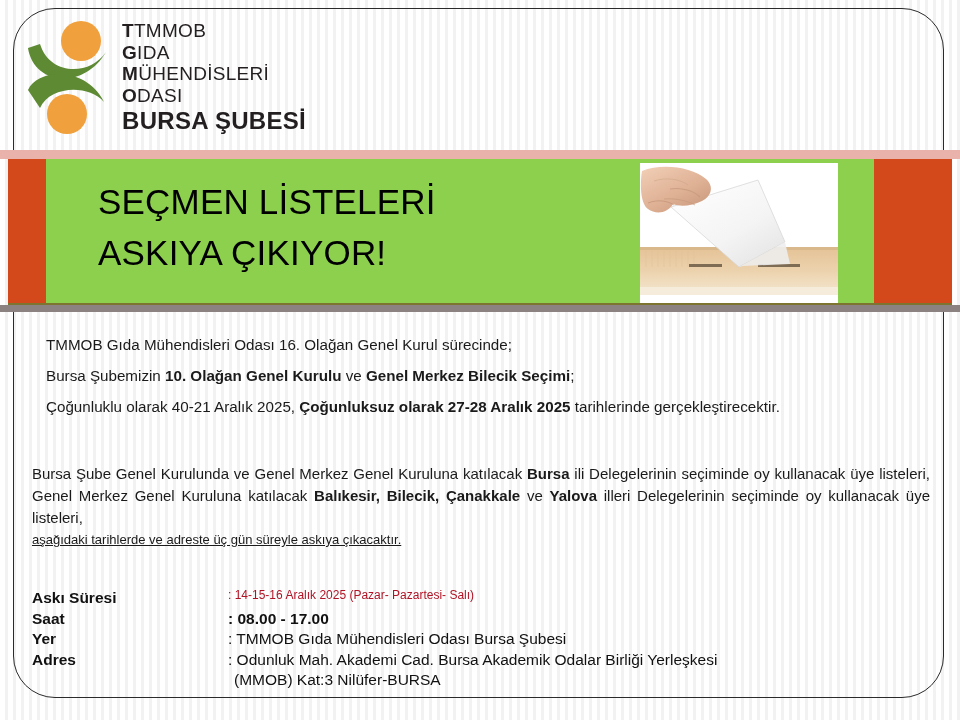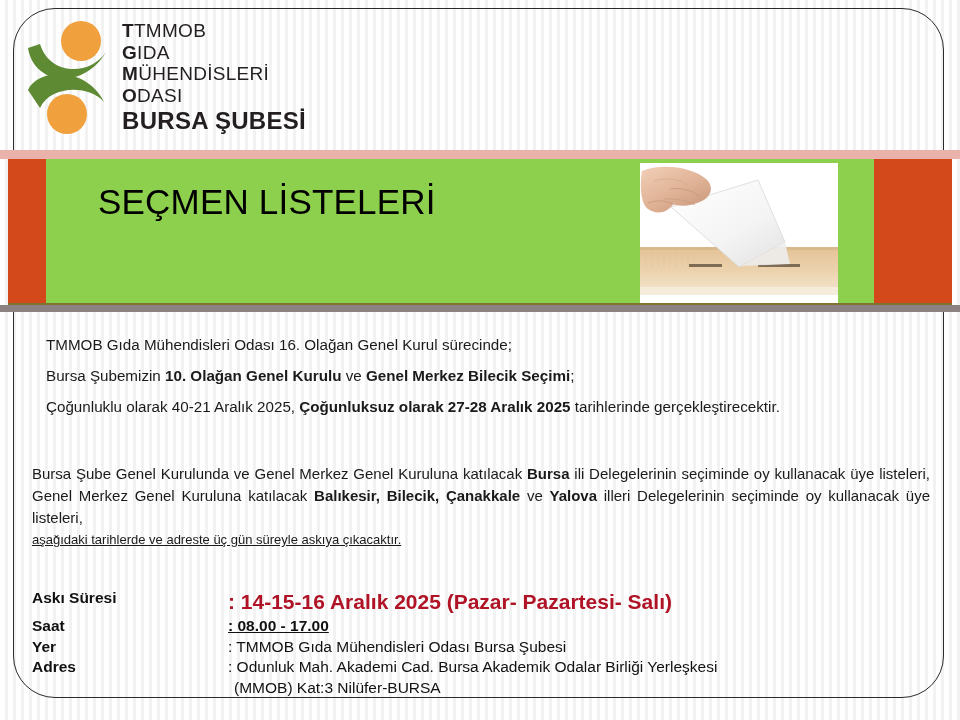--- a/index.html
+++ b/index.html
@@ -187,25 +187,25 @@
     top: 588px;
     width: 900px;
     font-size: 15.5px;
     color: #111111;
     line-height: 1.33;
   }
   #details table { border-collapse: collapse; }
   #details td { padding: 0; vertical-align: top; white-space: nowrap; }
   .det-label { font-weight: 700; width: 196px; }
   .det-value { font-weight: 400; }
-  .det-value.strong { font-weight: 700; text-decoration: underline; }
+  .det-value.strong { font-weight: 700; }
   .det-value.date {
-    font-weight: 700;
+    font-weight: 400;
     color: #b01325;
-    font-size: 21px;
+    font-size: 12px;
   }
   .det-cont { padding-left: 6px !important; }
 </style>
 </head>
 <body>
 
 <div id="slide">
 
   <div id="frame"></div>
 
@@ -230,20 +230,21 @@
   <div id="banner-wrap">
     <div id="banner-top-strip"></div>
     <div id="banner-body"></div>
     <div id="banner-left-bar"></div>
     <div id="banner-right-bar"></div>
     <div id="banner-bottom-rule"></div>
     <div id="banner-bottom-strip"></div>
 
     <div id="banner-title">
       <div>SEÇMEN  LİSTELERİ</div>
+      <div>ASKIYA  ÇIKIYOR!</div>
     </div>
 
     <div id="ballot-photo">
       <svg width="198" height="140" viewBox="0 0 198 140" xmlns="http://www.w3.org/2000/svg">
         <defs>
           <linearGradient id="boxTop" x1="0" y1="0" x2="0" y2="1">
             <stop offset="0%" stop-color="#dfb храм"></stop>
           </linearGradient>
           <linearGradient id="boxFace" x1="0" y1="0" x2="0" y2="1">
             <stop offset="0%" stop-color="#e4c296"></stop>

